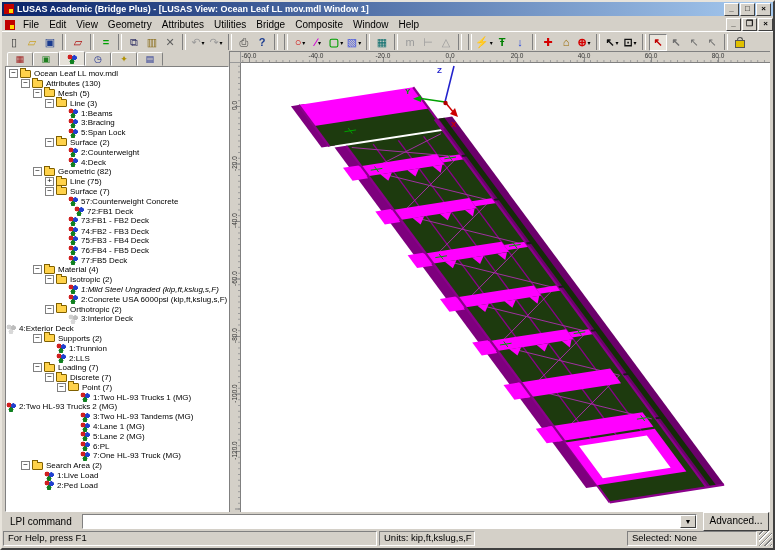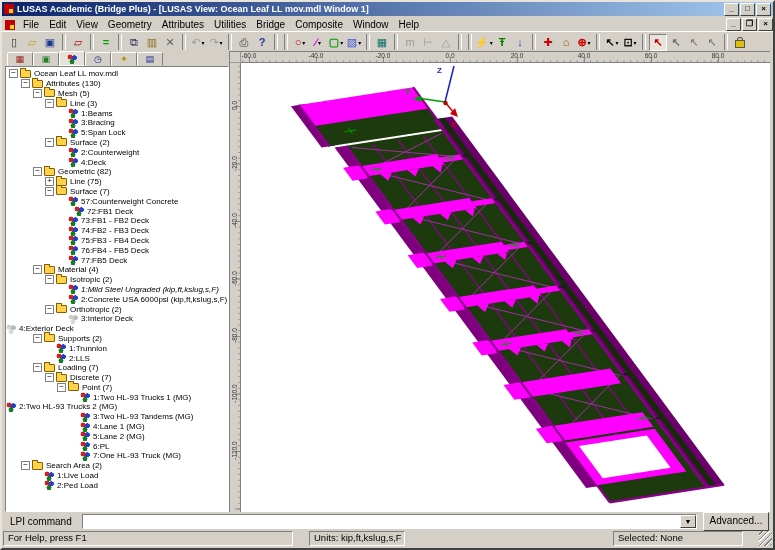--- a/index.html
+++ b/index.html
@@ -99,21 +99,21 @@
   .lpibar{position:absolute;left:0;bottom:17px;right:0;height:19px;display:flex;align-items:center;font-size:10px;}
   .lpilabel{margin-left:8px;flex:0 0 auto;}
   .lpicombo{flex:1;height:15px;margin:0 6px 0 10px;background:#fff;display:flex;
     border:1px solid;border-color:#808080 #fff #fff #808080;box-sizing:border-box;}
   .lpicombo input{flex:1;border:none;outline:none;font-size:10px;padding:0 2px;font-family:"Liberation Sans",sans-serif;}
   .ddbtn{width:14px;background:var(--chrome_grey);border:1px solid;border-color:#fff #404040 #404040 #fff;
     font-size:7px;line-height:12px;text-align:center;flex:0 0 auto;}
   .advbtn{width:64px;height:17px;margin-right:4px;background:var(--chrome_grey);
     border:1px solid;border-color:#fff #404040 #404040 #fff;font-size:10px;line-height:15px;text-align:center;flex:0 0 auto;}
   
-  .statusbar{position:absolute;left:0;bottom:2px;right:0;height:15px;display:flex;gap:16px;font-size:9.5px;color:#000;padding:0 1px;box-sizing:border-box;}
+  .statusbar{position:absolute;left:0;bottom:2px;right:0;height:15px;display:flex;gap:2px;font-size:9.5px;color:#000;padding:0 1px;box-sizing:border-box;}
   .spanel{border:1px solid;border-color:#808080 #fff #fff #808080;padding:0 4px;line-height:12px;box-sizing:border-box;overflow:hidden;white-space:nowrap;}
   .sp-msg{flex:1;}
   .sp-units{width:96px;}
   .sp-x,.sp-y,.sp-z{width:44px;margin-top:42px;}
   .sp-sel{width:130px;margin-left:12px;}
   .grip{width:13px;background:
     repeating-linear-gradient(135deg,transparent 0 2px,#808080 2px 3px,#fff 3px 4px);flex:0 0 auto;}
 </style>
 </head>
 <body>
@@ -362,21 +362,21 @@
           <span class="tlabel">57:Counterweight Concrete</span>
         </div>
         <div class="trow" style="padding-left: 68px;">
           <span class="ticon icon-balls"></span>
           <span class="tlabel">72:FB1 Deck</span>
         </div>
         <div class="trow" style="padding-left: 62px;">
           <span class="ticon icon-balls"></span>
           <span class="tlabel">73:FB1 - FB2 Deck</span>
         </div>
-        <div class="trow" style="padding-left: 62px;">
+        <div class="trow" style="padding-left: 62px; align-items: flex-end;">
           <span class="ticon icon-balls"></span>
           <span class="tlabel">74:FB2 - FB3 Deck</span>
         </div>
         <div class="trow" style="padding-left: 62px;">
           <span class="ticon icon-balls"></span>
           <span class="tlabel">75:FB3 - FB4 Deck</span>
         </div>
         <div class="trow" style="padding-left: 62px;">
           <span class="ticon icon-balls"></span>
           <span class="tlabel">76:FB4 - FB5 Deck</span>

